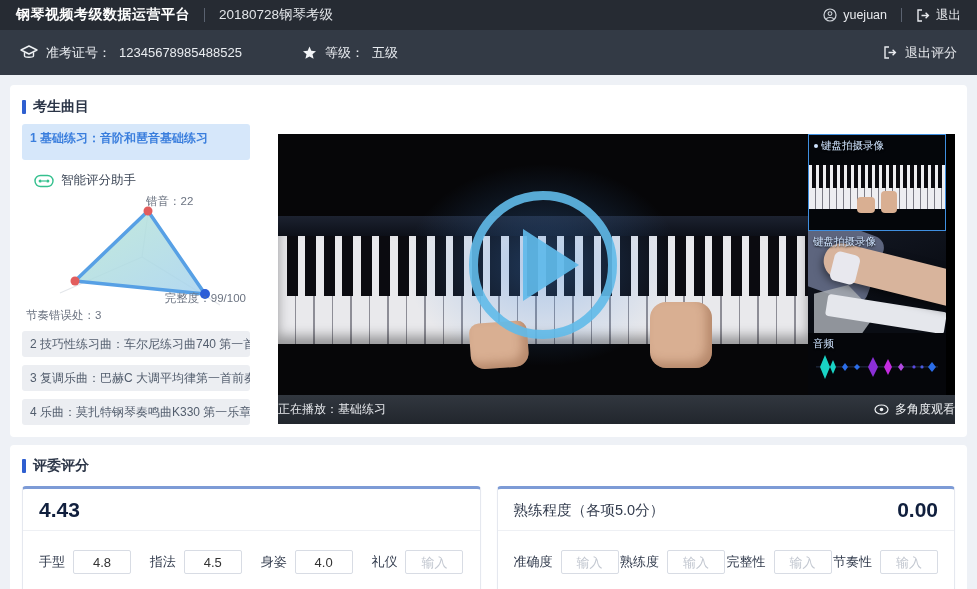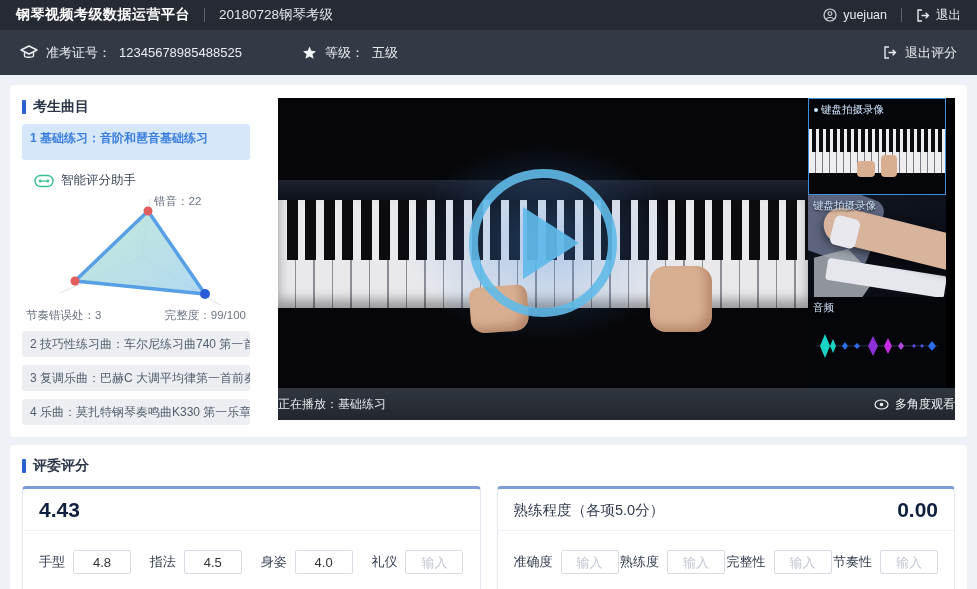--- a/index.html
+++ b/index.html
@@ -34,26 +34,26 @@
   
   .sidebar { width:228px; flex-shrink:0; }
   .song-item { height:26px; line-height:26px; border-radius:3px; background:#eceef2;
                color:#525d6d; font-size:12px; padding:0 8px; margin-top:8px;
                white-space:nowrap; overflow:hidden; cursor:pointer; }
   .song-item.active { background:#d6e7fa; color:#3a7edd; font-weight:bold; height:36px; line-height:28px; }
   .assistant { margin:12px 0 2px 12px; display:flex; align-items:center; gap:7px;
                font-size:12.5px; color:#3c4656; }
   .radar-wrap { position:relative; height:132px; }
   .radar-label { position:absolute; font-size:11.5px; color:#6b7381; white-space:nowrap; }
-  .rl-top { top:3px; left:132px; }
+  .rl-top { top:3px; left:124px; }
   .rl-bl { bottom:0; left:4px; }
-  .rl-br { bottom:0; right:4px; }
-
-  
-  .player { flex:1; display:flex; flex-direction:column; }
+  .rl-br { bottom:17px; right:4px; }
+
+  
+  .player { flex:1; display:flex; flex-direction:column;margin-top:36px; }
   .player-main { display:flex; height:290px; background:#000; }
   .video-main { position:relative; width:530px; background:#060608; overflow:hidden; }
   .kb-strip { position:absolute; left:0; right:0; top:82px; height:128px; }
   .kb-body { position:absolute; left:0; right:0; top:0; height:22px;
              background:linear-gradient(#1c2230,#0b0e16); }
   .kb-white { position:absolute; left:0; right:0; top:20px; bottom:0;
               background:repeating-linear-gradient(90deg,#e9e9ec 0 17px,#8d8d96 17px 18.5px);
               box-shadow:inset 0 -8px 12px rgba(0,0,0,.35); }
   .kb-black { position:absolute; left:9px; right:0; top:20px; height:60px;
               background:repeating-linear-gradient(90deg,#0b0b10 0 11px,rgba(0,0,0,0) 11px 18.5px); }

